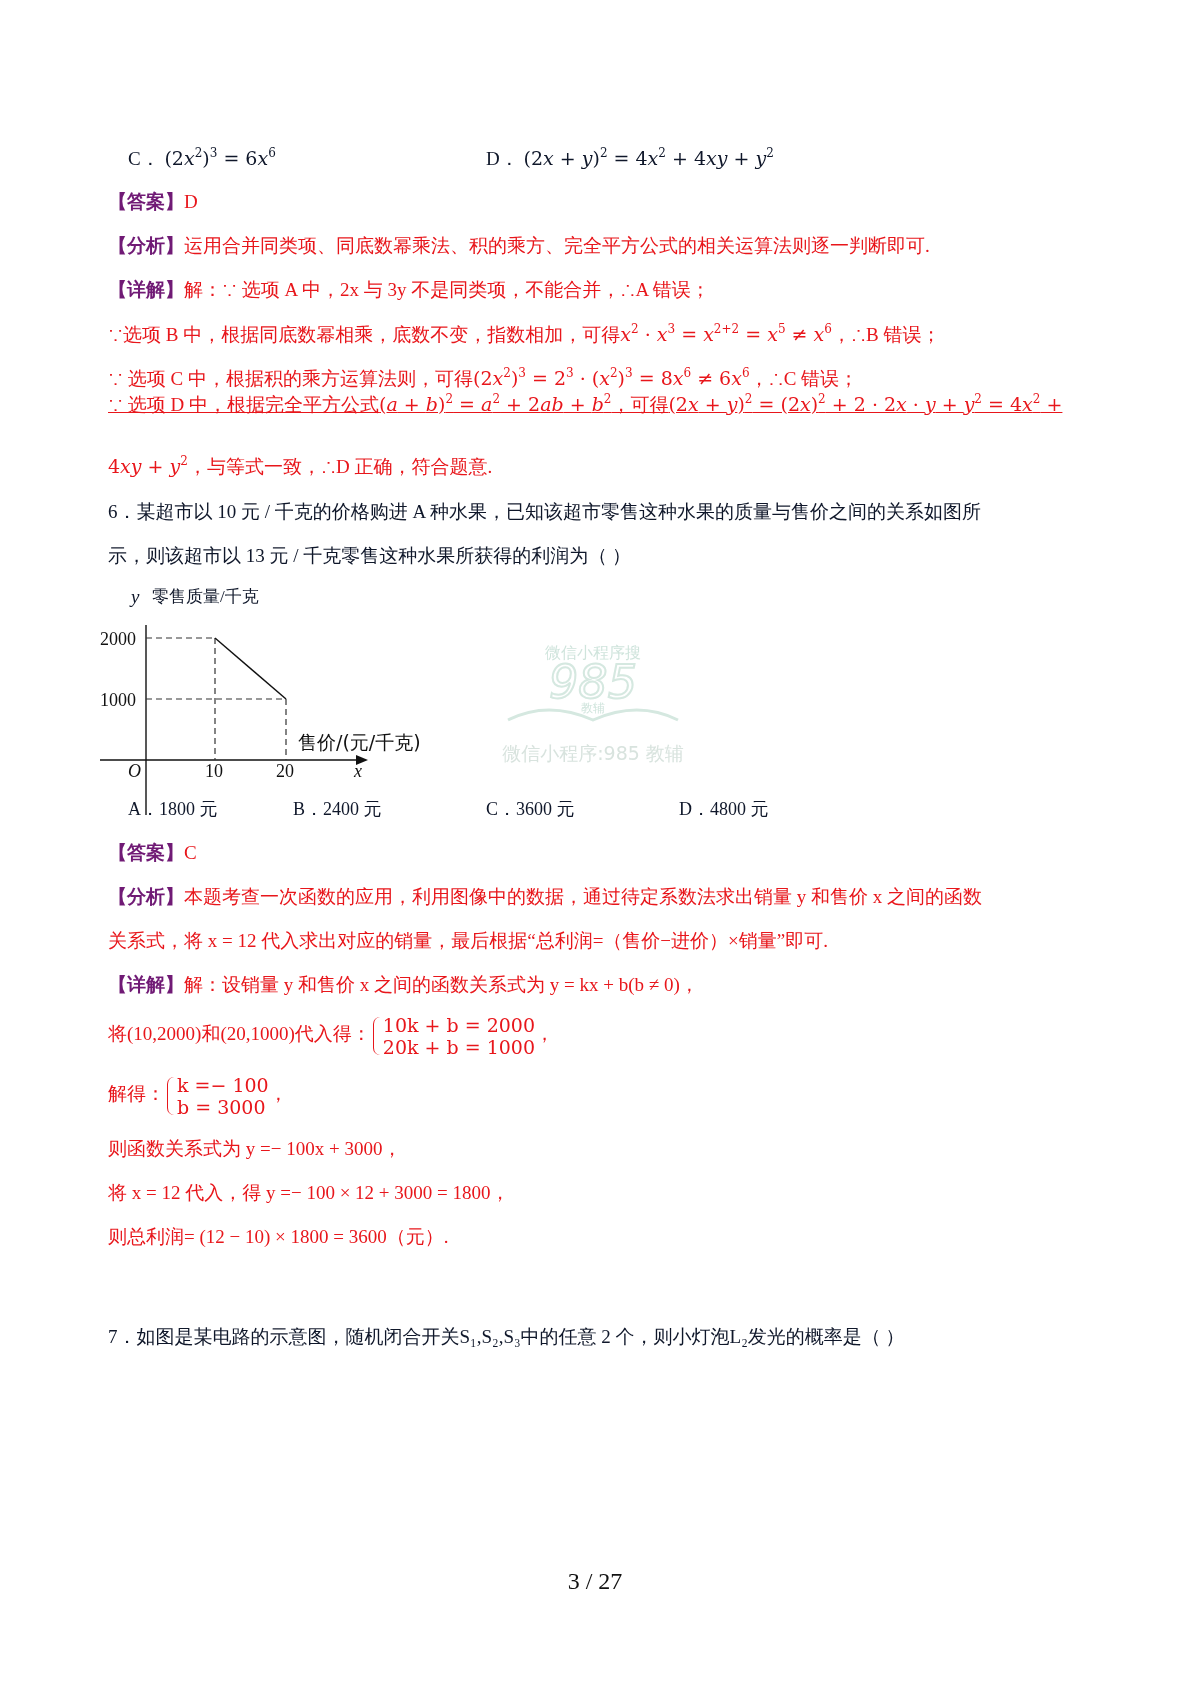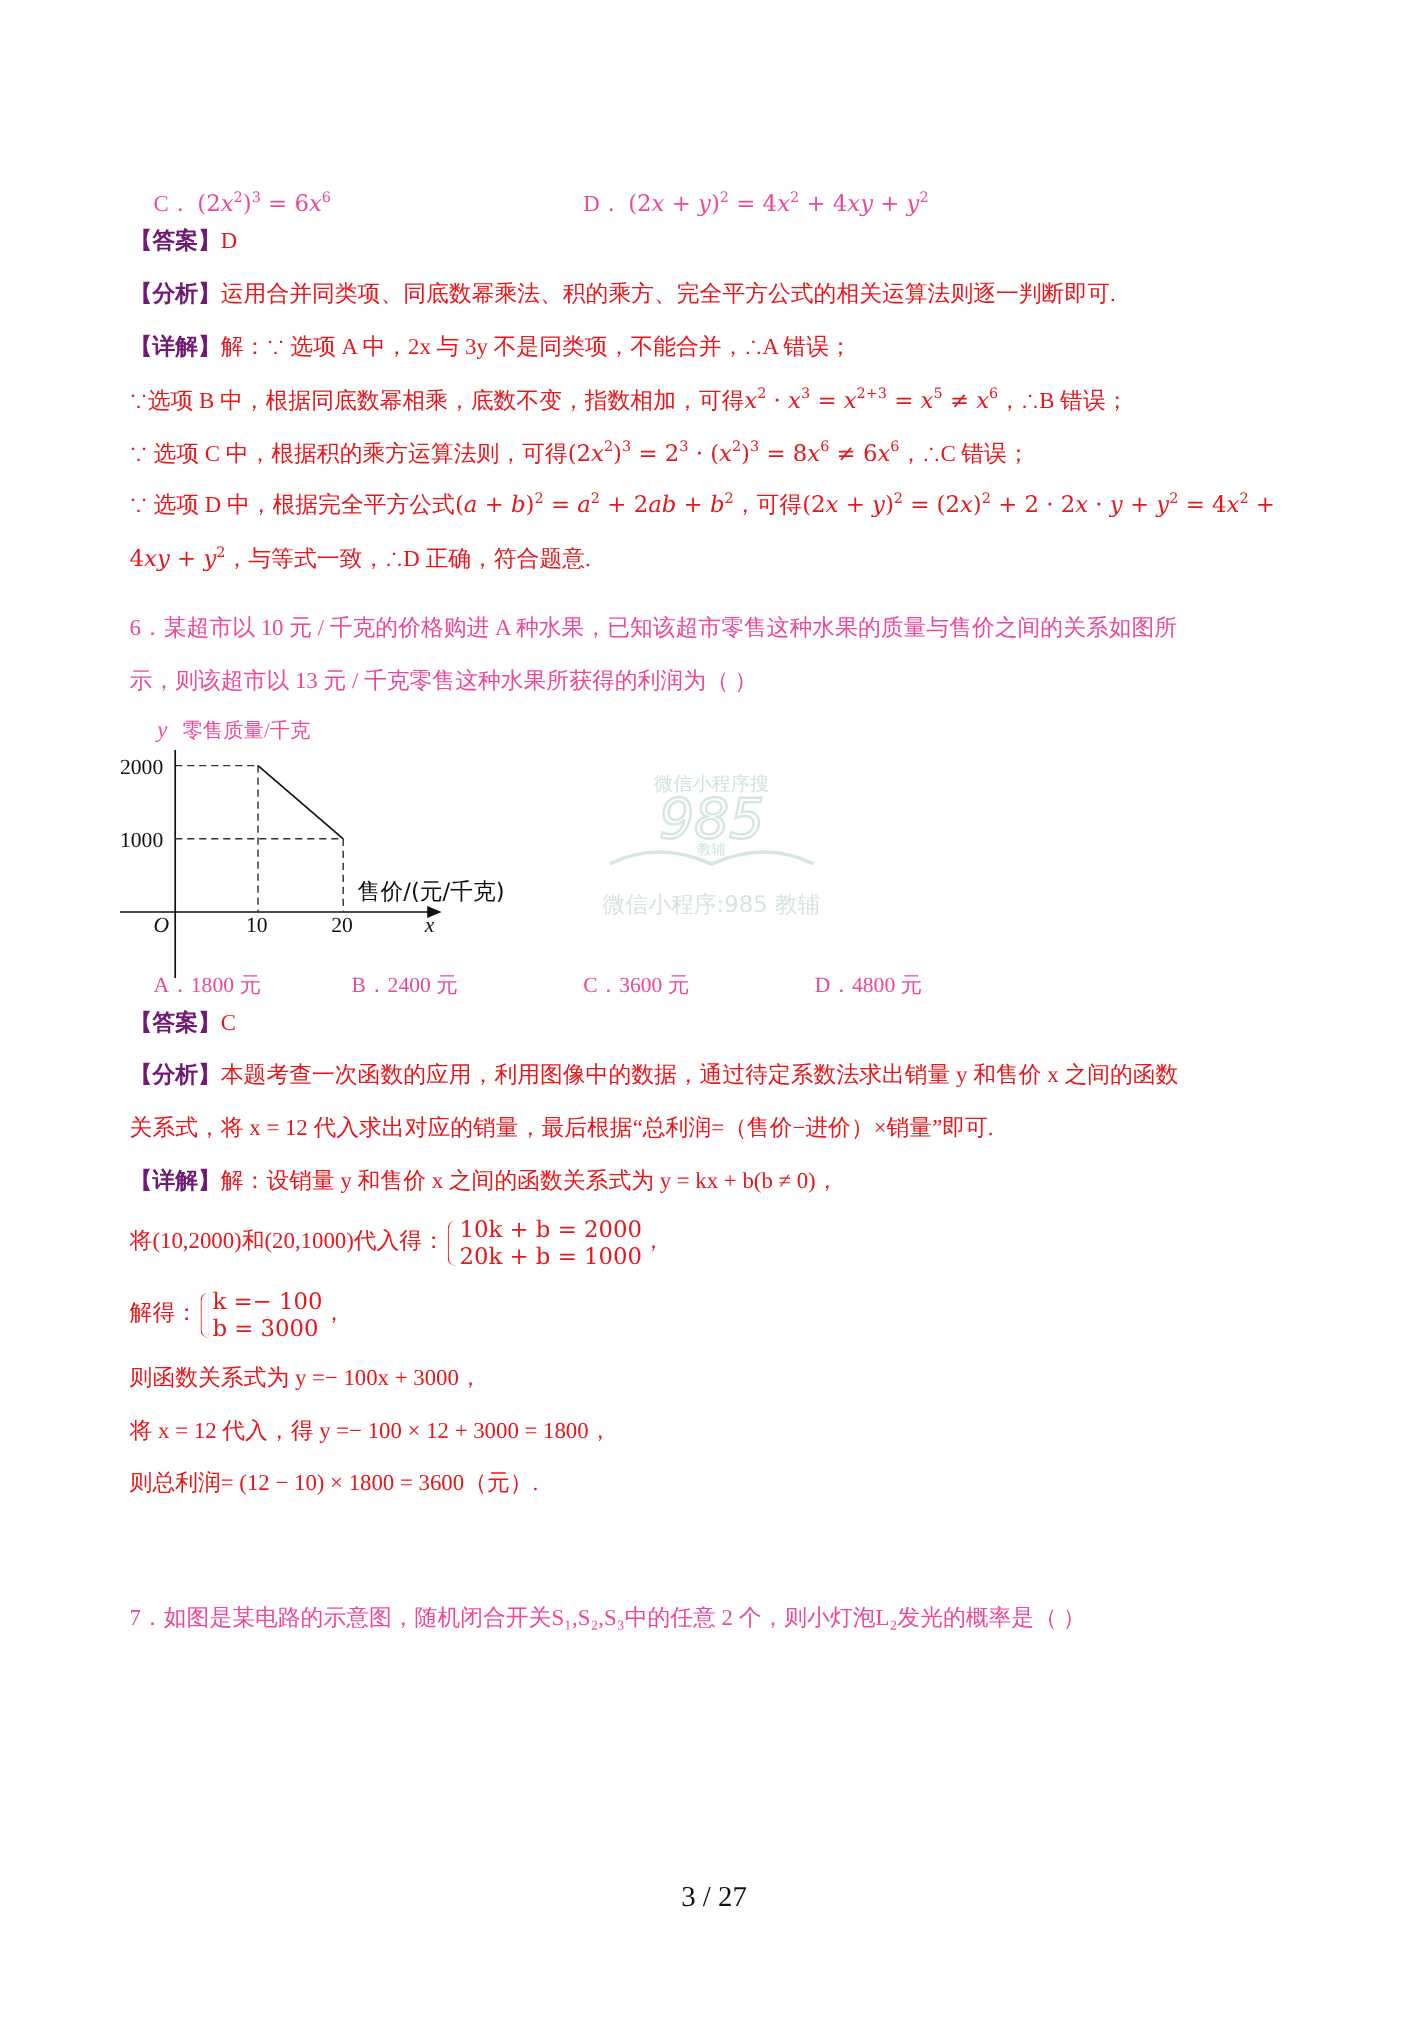--- a/index.html
+++ b/index.html
@@ -1,20 +1,20 @@
 <!DOCTYPE html>
 <html><head>
 <meta charset="utf-8">
 <style>
   html, body { margin: 0; padding: 0; background: #ffffff; }
   body { width: 1190px; height: 1683px; position: relative; overflow: hidden;
          font-family: "Liberation Serif", "DejaVu Serif", serif; color: #111; }
   .line { position: absolute; left: 108px; font-size: 19px; white-space: nowrap; line-height: 26px; }
   .red { color: #e8161b; }
-  .black { color: #ec4899; margin-top: 12px; }
+  .black { color: #0f172a; }
   .bracket { color: #701a75; font-weight: bold; }
   .mn { font-family: "DejaVu Serif", "Liberation Serif", serif; }
   sup { font-size: 12px; vertical-align: 8px; line-height: 0; }
   .sys { display: inline-block; vertical-align: middle; position: relative; padding-left: 12px; font-family: "DejaVu Serif", serif; line-height: 22px; }
   .sys::before { content: ""; position: absolute; left: 2px; top: 3px; bottom: 3px; width: 6px;
                  border-left: 1.5px solid #e8161b; border-top-left-radius: 8px; border-bottom-left-radius: 8px; }
   .sys .row { display: block; }
   .page-num { position: absolute; top: 1568px; left: 0; width: 1190px; text-align: center; font-size: 24px; }
   .chart { position: absolute; left: 100px; top: 625px; width: 380px; height: 215px; }
   .opt { position: absolute; font-size: 18px; white-space: nowrap; }
@@ -37,26 +37,26 @@
 </div>
 
 <div class="line red" style="top:233px;">
   <span class="bracket">【分析】</span><span>运用合并同类项、同底数幂乘法、积的乘方、完全平方公式的相关运算法则逐一判断即可.</span>
 </div>
 
 <div class="line red" style="top:277px;">
   <span class="bracket">【详解】</span><span>解：∵ 选项 A 中，2x 与 3y 不是同类项，不能合并，∴A 错误；</span>
 </div>
 <div class="line red" style="top:321px;">
-  <span>∵选项 B 中，根据同底数幂相乘，底数不变，指数相加，可得</span><span class="mn"><i>x</i><sup>2</sup> · <i>x</i><sup>3</sup> = <i>x</i><sup>2+3</sup> = <i>x</i><sup>5</sup> ≠ <i>x</i><sup>6</sup></span><span>，∴B 错误；</span>
+  <span>∵选项 B 中，根据同底数幂相乘，底数不变，指数相加，可得</span><span class="mn"><i>x</i><sup>2</sup> · <i>x</i><sup>3</sup> = <i>x</i><sup>2+2</sup> = <i>x</i><sup>5</sup> ≠ <i>x</i><sup>6</sup></span><span>，∴B 错误；</span>
 </div>
 <div class="line red" style="top:365px;">
   <span>∵ 选项 C 中，根据积的乘方运算法则，可得</span><span class="mn">(2<i>x</i><sup>2</sup>)<sup>3</sup> = 2<sup>3</sup> · (<i>x</i><sup>2</sup>)<sup>3</sup> = 8<i>x</i><sup>6</sup> ≠ 6<i>x</i><sup>6</sup></span><span>，∴C 错误；</span>
 </div>
-<div class="line red" style="top:408px;">
+<div class="line red" style="top:391px;text-decoration:underline;">
   <span>∵ 选项 D 中，根据完全平方公式</span><span class="mn">(<i>a</i> + <i>b</i>)<sup>2</sup> = <i>a</i><sup>2</sup> + 2<i>ab</i> + <i>b</i><sup>2</sup></span><span>，可得</span><span class="mn">(2<i>x</i> + <i>y</i>)<sup>2</sup> = (2<i>x</i>)<sup>2</sup> + 2 · 2<i>x</i> · <i>y</i> + <i>y</i><sup>2</sup> = 4<i>x</i><sup>2</sup> +</span>
 </div>
 <div class="line red" style="top:453px;">
   <span class="mn">4<i>xy</i> + <i>y</i><sup>2</sup></span><span>，与等式一致，∴D 正确，符合题意.</span>
 </div>
 
 <div class="line black" style="top:499px;">6．某超市以 10 元 / 千克的价格购进 A 种水果，已知该超市零售这种水果的质量与售价之间的关系如图所</div>
 <div class="line black" style="top:543px;">示，则该超市以 13 元 / 千克零售这种水果所获得的利润为（    ）</div>
 
 <div class="watermark">

